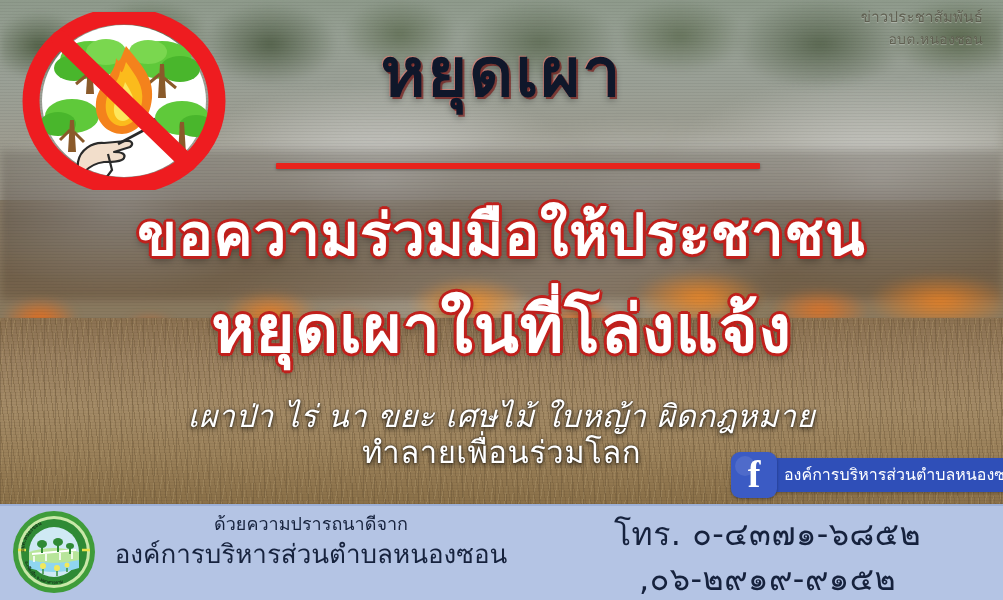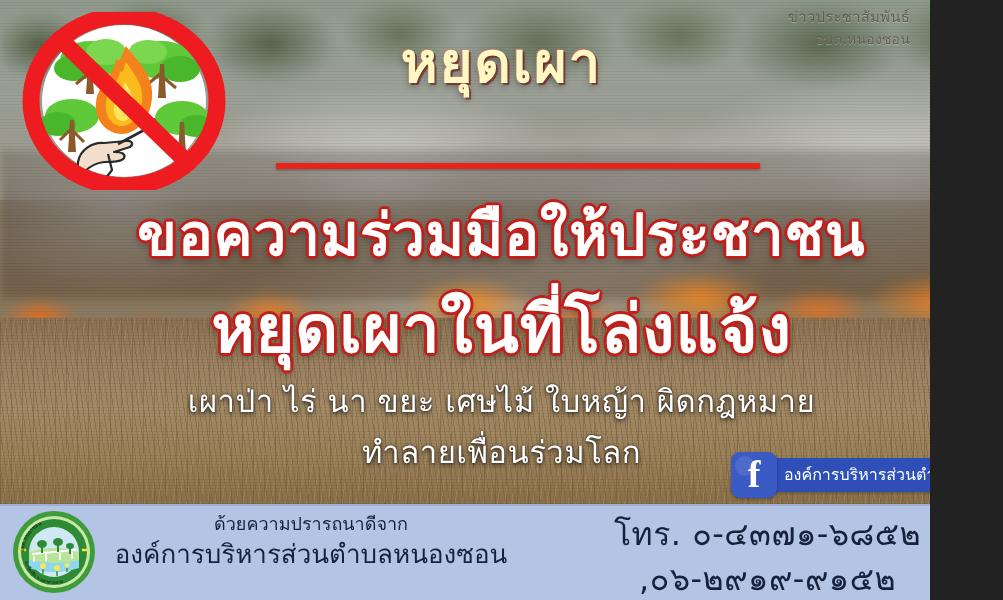--- a/index.html
+++ b/index.html
@@ -1,20 +1,20 @@
 <!DOCTYPE html>
 <html><head>
 <meta charset="utf-8">
 <style>
   html,body{margin:0;padding:0;background:#222;}
   body{font-family:"DejaVu Sans","Liberation Sans",sans-serif;}
 
   #poster{
     position:relative;
-    width:930px;height:600px;
+    width:1003px;height:600px;
     overflow:hidden;
     background:#8a7a60;
   }
 
   
   .bg{position:absolute;left:0;top:0;width:1003px;height:504px;overflow:hidden;}
 
   .bg-sky{
     position:absolute;left:0;top:0;width:100%;height:200px;
     background:
@@ -96,22 +96,22 @@
     font-size:15px;line-height:1.55;
     letter-spacing:.2px;
     opacity:.92;
   }
   .topright .l2{font-size:14px;}
 
   
   .headline{
     position:absolute;left:0;top:18px;width:1003px;
     text-align:center;
-    font-size:56px;font-weight:bold;
-    color:#fef9c3;
+    font-size:68px;font-weight:bold;
+    color:#0f172a;
     letter-spacing:2px;
     text-shadow:
       2px 2px 0 rgba(120,0,0,.55),
       -1px -1px 0 rgba(255,120,110,.5),
       0 3px 7px rgba(0,0,0,.35);
   }
 
   .divider{
     position:absolute;left:276px;top:163px;width:484px;height:6px;
     background:#e8231c;
@@ -139,21 +139,21 @@
        2px 2px 0 #c0201c, -2px 2px 0 #c0201c, 2px -2px 0 #c0201c, -2px -2px 0 #c0201c,
        0 4px 8px rgba(0,0,0,.4);
   }
 
   .sub1,.sub2{
     position:absolute;left:0;width:1003px;text-align:center;
     color:#ffffff;font-size:31px;
     text-shadow:0 2px 5px rgba(0,0,0,.75), 0 0 2px rgba(0,0,0,.7);
     letter-spacing:.5px;
   }
-  .sub1{top:376px;}
+  .sub1{top:391px;font-style:italic;}
   .sub2{top:427px;}
 
   
   .fb{
     position:absolute;left:731px;top:452px;
     display:flex;align-items:center;height:46px;
   }
   .fb-icon{
     width:46px;height:46px;border-radius:9px;
     background:#3b5bc4;

